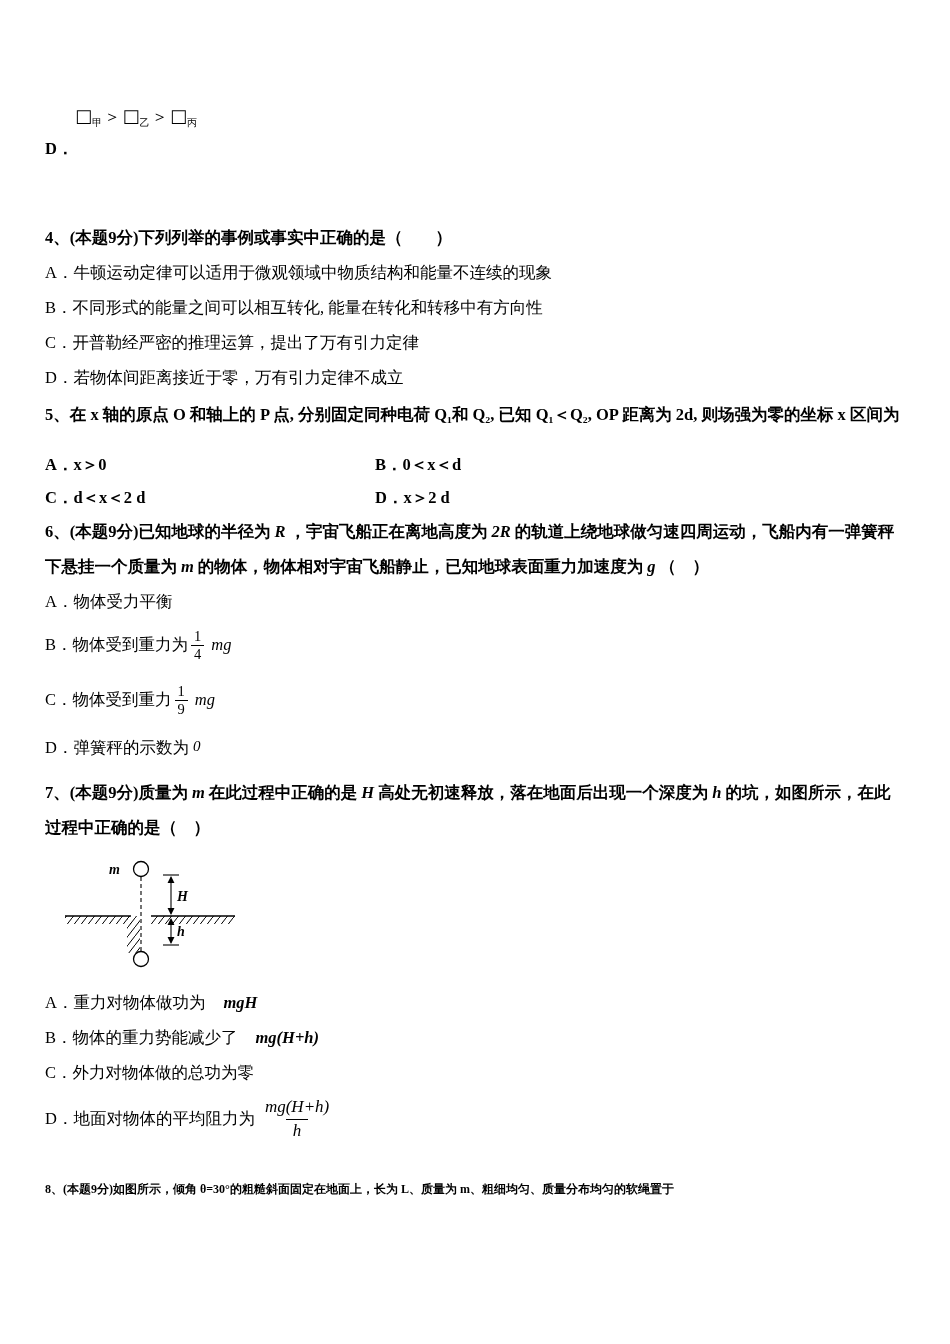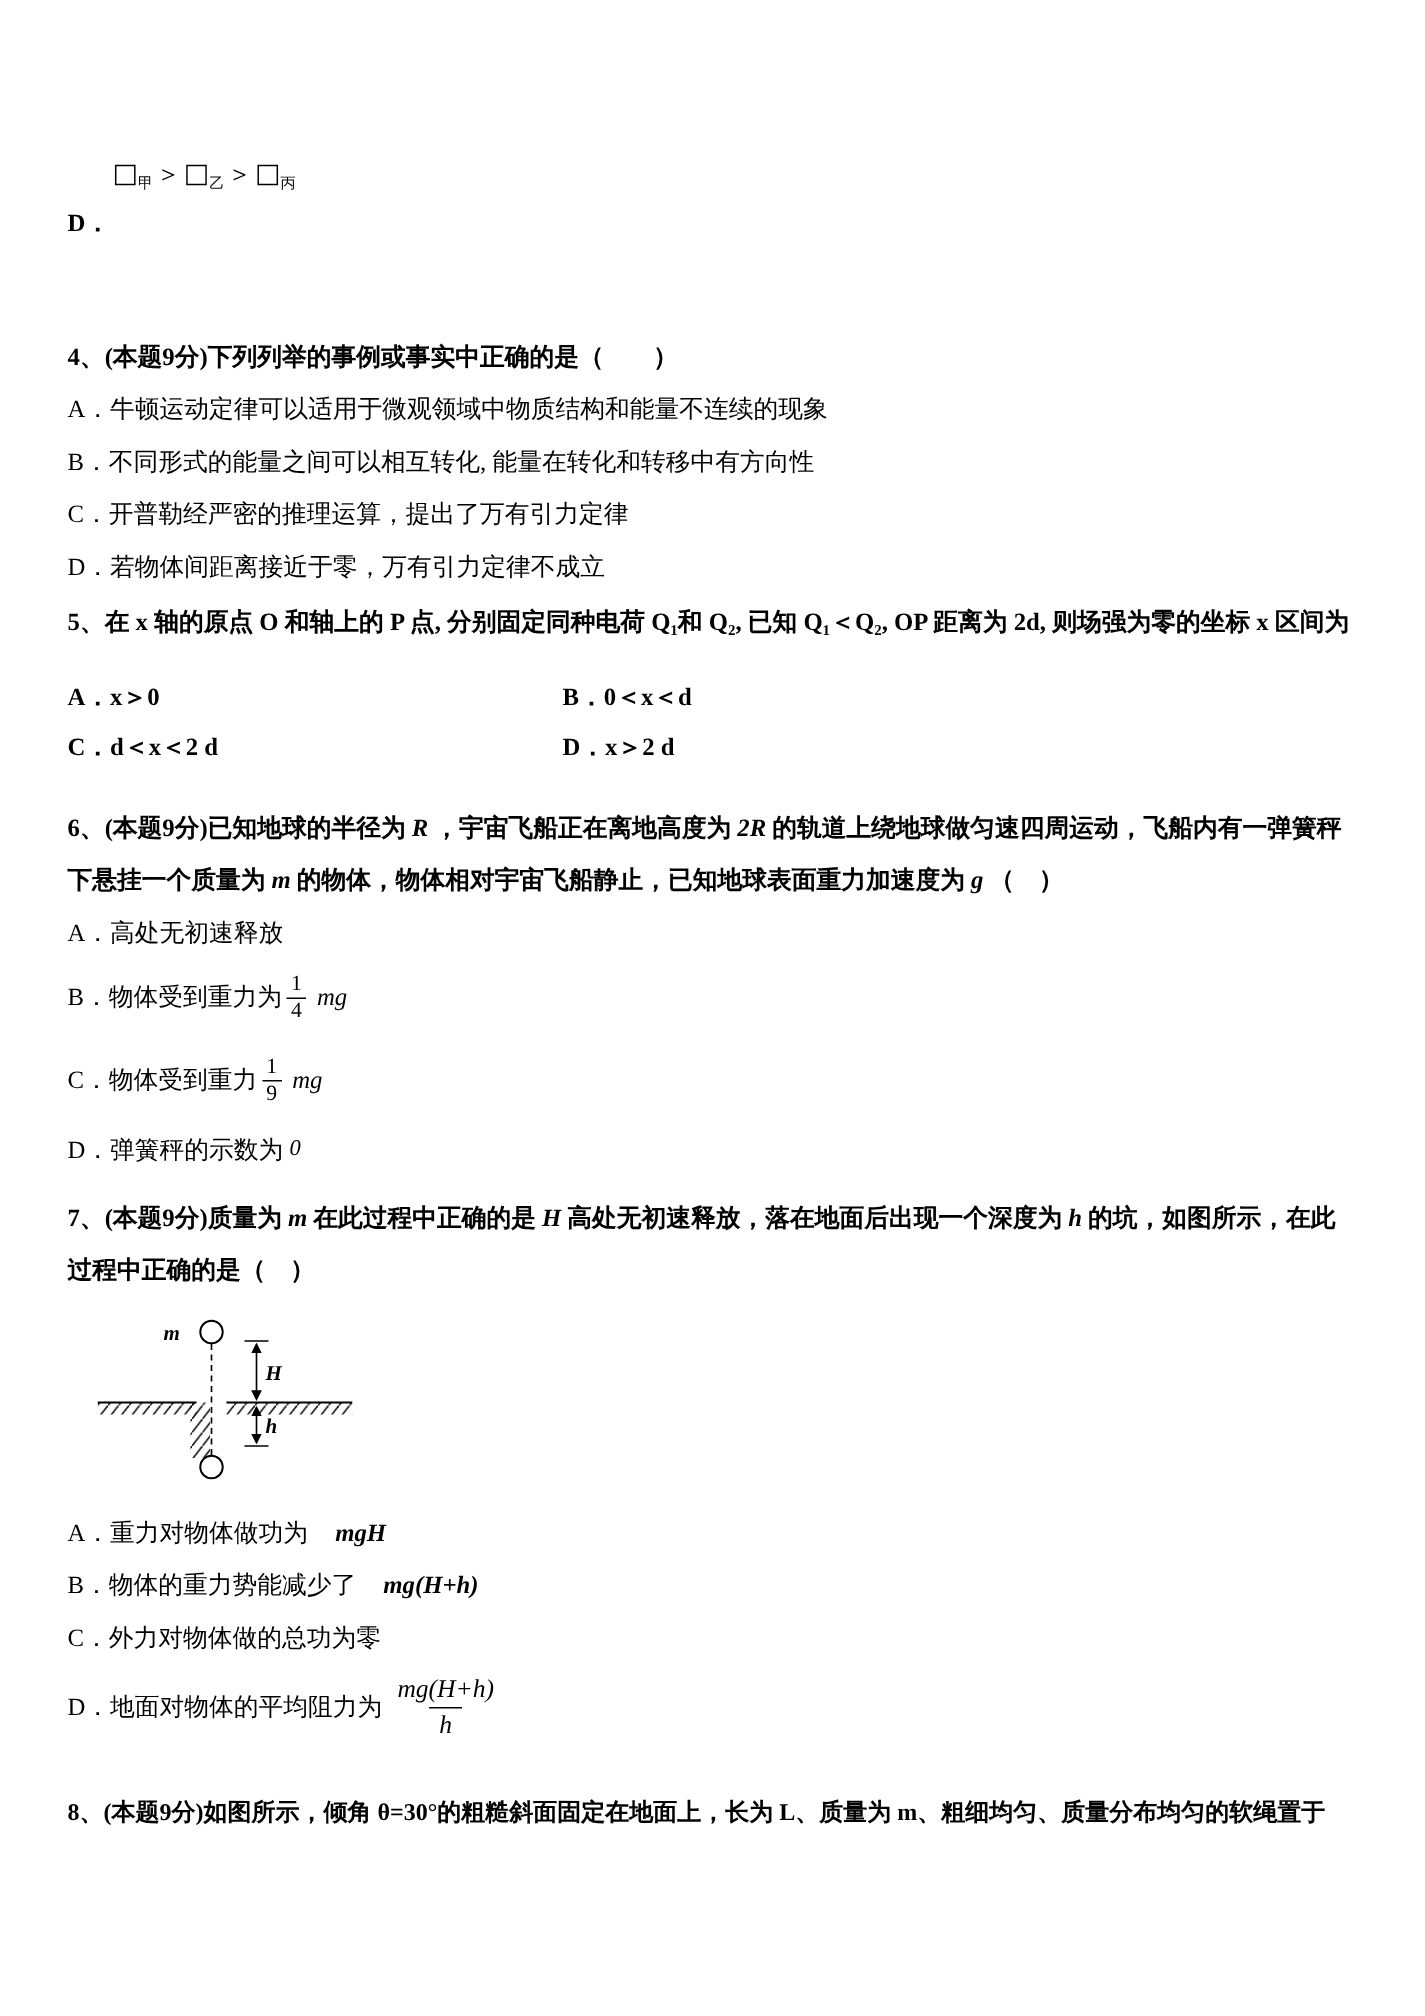--- a/index.html
+++ b/index.html
@@ -37,24 +37,24 @@
   .frac .fnum { padding:0 3px; }
   .frac .fden { border-top:1.2px solid #000; padding:0 3px; }
   .bigline { min-height:58px; }
   .bigfrac { font-size:17px; }
   .bigfrac .fnum { padding:0 7px 2px 7px; }
   .bigfrac .fden { padding:1px 7px 0 7px; border-top:1.3px solid #000; }
 
   .sup0 { font-size:15px; vertical-align:2px; }
 
   .sec-q5 { margin-top:2px; }
-  .sec-q6 { margin-top:20px; }
+  .sec-q6 { margin-top:0; }
   .sec-q7 { margin-top:10px; }
   .sec-q8 { margin-top:24px; }
-  .q8stem { white-space:nowrap; font-size:16px; }
+  .q8stem { white-space:nowrap; font-size:12px; }
 
   
   .fig { display:block; margin:10px 0 4px 20px; }
   .figlab { font-family:"Liberation Serif",serif; font-style:italic; font-weight:bold; font-size:14px; }
 </style>
 </head>
 <body>
 
 <div class="page">
 
@@ -80,21 +80,21 @@
       <span class="stem">B．0＜x＜d</span>
       <span class="stem">C．d＜x＜2 d</span>
       <span class="stem">D．x＞2 d</span>
     </div>
   </section>
 
   <section class="sec-q6">
     <p class="stem ln">
       <span>6、(本题9分)已知地球的半径为</span><span class="mv">R</span><span>，宇宙飞船正在离地高度为</span><span class="mv">2R</span><span>的轨道上绕地球做匀速四周运动，飞船内有一弹簧秤下悬挂一个质量为</span><span class="mv">m</span><span>的物体，物体相对宇宙飞船静止，已知地球表面重力加速度为</span><span class="mv">g</span><span>（　）</span>
     </p>
-    <p class="ln">A．高处无初速释放</p>
+    <p class="ln">A．物体受力平衡</p>
     <div class="fline">
       <span>B．物体受到重力为</span>
       <span class="frac">
         <span class="fnum">1</span>
         <span class="fden">4</span>
       </span>
       <span class="mv">mg</span>
     </div>
     <div class="fline bigline">
       <span>C．物体受到重力</span>

